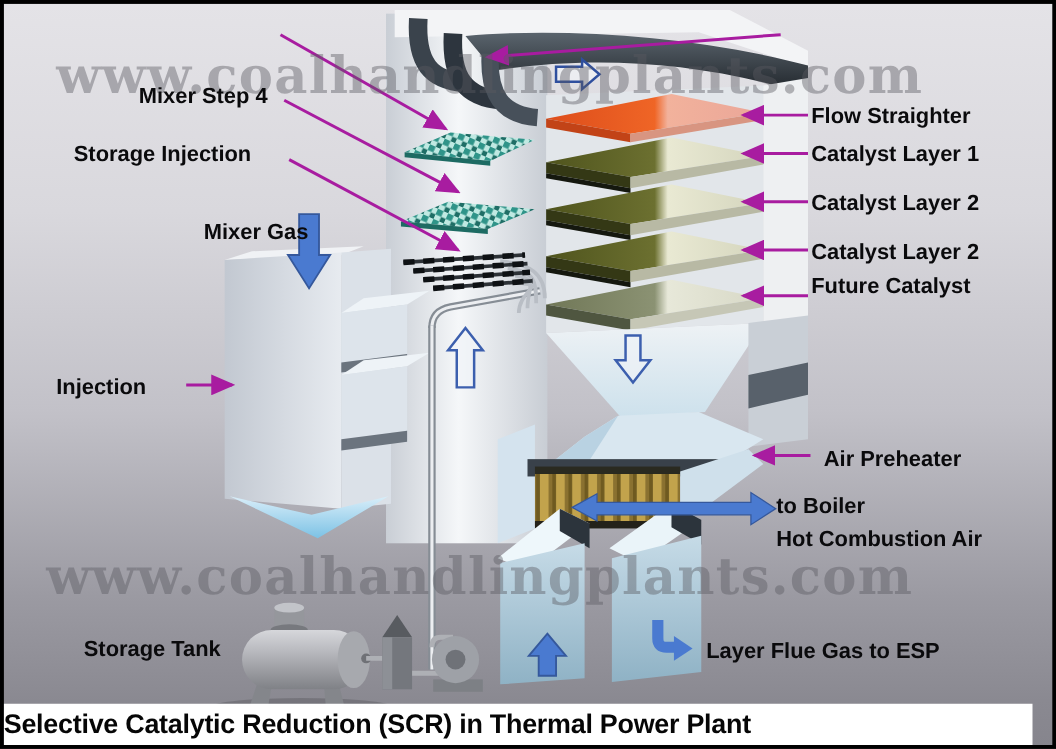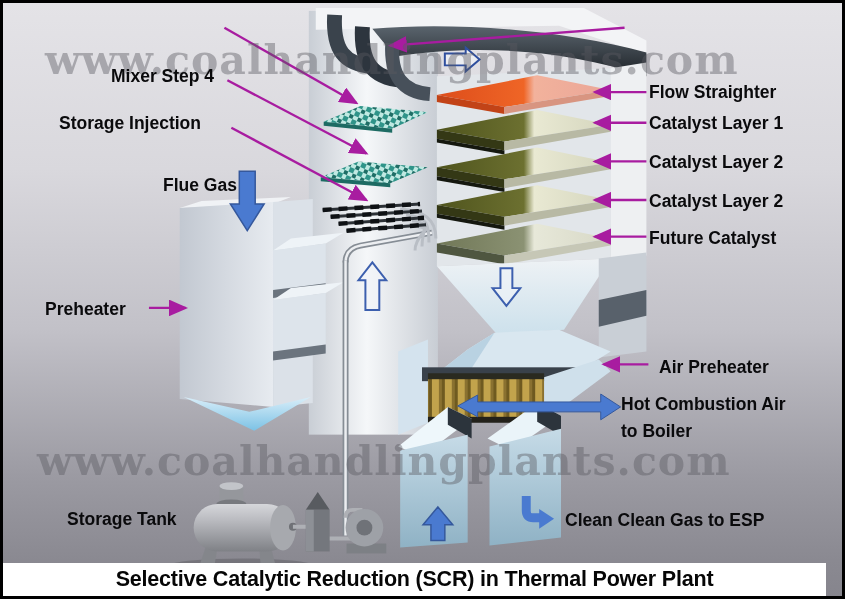--- a/index.html
+++ b/index.html
@@ -22,29 +22,29 @@
   #lbl-mixer2{left:104px;top:10px}
   #lbl-mixer1{left:108px;top:63px}
   #lbl-ammonia-inj{left:56px;top:110px}
   #lbl-flue-gas{left:160px;top:172px}
   #lbl-economiser{left:42px;top:296px}
   #lbl-guide-vanes{left:628px;top:12px}
   #lbl-flow-straighter{left:646px;top:79px}
   #lbl-cat1{left:646px;top:110px}
   #lbl-cat2{left:646px;top:149px}
   #lbl-cat3{left:646px;top:188px}
-  #lbl-future{left:646px;top:225px}
+  #lbl-future{left:646px;top:215px}
   #lbl-air-preheater{left:656px;top:354px}
   #lbl-hot-comb{left:618px;top:388px;line-height:27px}
   #lbl-clean-flue{left:562px;top:507px}
   #lbl-comb-air{left:372px;top:544px}
   #lbl-ammonia-tank{left:64px;top:504px;line-height:25px}
   #title-bar{
     position:absolute;left:0;right:16px;bottom:0;height:33px;background:#ffffff;
-    display:flex;align-items:center;justify-content:center;
+    display:flex;align-items:center;justify-content:flex-start;
   }
   #title-bar span{font-weight:700;font-size:21.5px;color:#060606;letter-spacing:-.2px;white-space:nowrap}
 </style>
 </head>
 <body>
 
 <div id="stage">
 
   <svg id="diagram-svg" viewBox="0 0 845 599" preserveAspectRatio="none">
     <defs>
@@ -279,33 +279,33 @@
       <line x1="650" y1="365" x2="605" y2="365" marker-end="url(#mhead)"></line>
       <line x1="147" y1="308" x2="184" y2="308" marker-end="url(#mhead)"></line>
     </g>
   </svg>
 
   <div class="watermark" id="wm1">www.coalhandlingplants.com</div>
   <div class="watermark" id="wm2">www.coalhandlingplants.com</div>
 
   <div class="label" id="lbl-mixer1">Mixer Step 4</div>
   <div class="label" id="lbl-ammonia-inj">Storage Injection</div>
-  <div class="label" id="lbl-flue-gas">Flue Gas</div>
-  <div class="label" id="lbl-economiser">Preheater</div>
+  <div class="label" id="lbl-flue-gas">Mixer Gas</div>
+  <div class="label" id="lbl-economiser">Injection</div>
   <div class="label" id="lbl-flow-straighter">Flow Straighter</div>
   <div class="label" id="lbl-cat1">Catalyst Layer 1</div>
   <div class="label" id="lbl-cat2">Catalyst Layer 2</div>
   <div class="label" id="lbl-cat3">Catalyst Layer 2</div>
   <div class="label" id="lbl-future">Future Catalyst</div>
   <div class="label" id="lbl-air-preheater">Air Preheater</div>
   <div class="label" id="lbl-hot-comb">
+    <div>to Boiler</div>
     <div>Hot Combustion Air</div>
-    <div>to Boiler</div>
   </div>
-  <div class="label" id="lbl-clean-flue">Clean Clean Gas to ESP</div>
+  <div class="label" id="lbl-clean-flue">Layer Flue Gas to ESP</div>
   <div class="label" id="lbl-ammonia-tank">
     <div>Storage Tank</div>
   </div>
 
   <div id="title-bar">
     <span>Selective Catalytic Reduction (SCR) in Thermal Power Plant</span>
   </div>
 
 </div>
 

